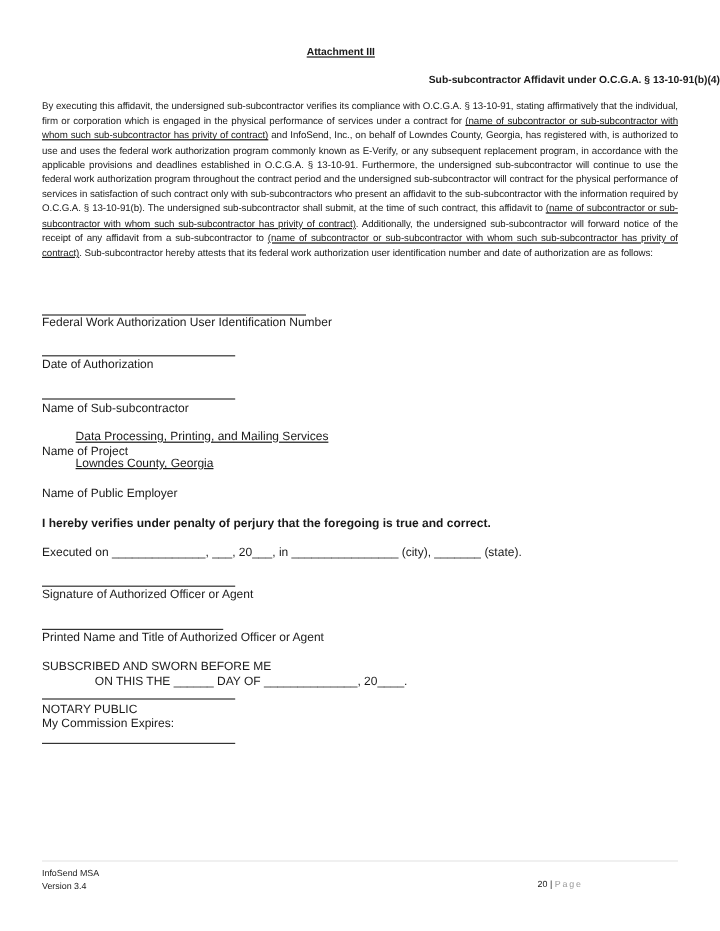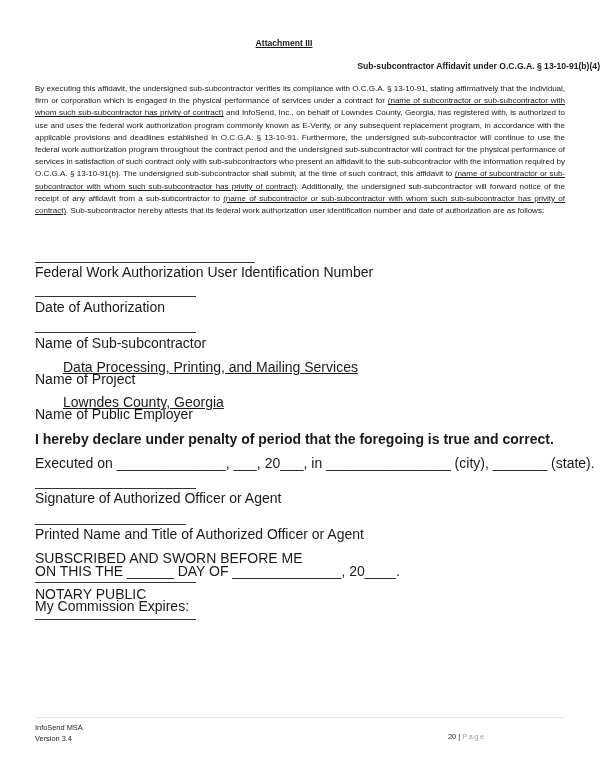--- a/index.html
+++ b/index.html
@@ -7,21 +7,21 @@
          font-family: "Liberation Sans", sans-serif; color: #1a1a1a; }
   .page { position: absolute; left: 0; top: 0; width: 600px; height: 776px; }
   .title { position: absolute; top: 38px; left: 0; width: 568px; text-align: center;
            font-size: 8.6px; font-weight: bold; text-decoration: underline; }
   .subtitle { position: absolute; top: 61px; left: 0; width: 600px; text-align: right;
               font-size: 8.6px; font-weight: bold; }
   .para { position: absolute; top: 83px; left: 35px; width: 530px;
           font-size: 8.1px; line-height: 12.2px; text-align: justify; letter-spacing: -0.05px; }
   .para u { text-decoration: underline; }
   .line { position: absolute; height: 0; border-top: 1px solid #333; }
-  .lbl { position: absolute; left: 35px; font-size: 14px; white-space: nowrap; }
+  .lbl { position: absolute; left: 35px; font-size: 10px; white-space: nowrap; }
   .ul { text-decoration: underline; padding-left: 28px; }
   .bold { font-weight: bold; }
   .footer-rule { position: absolute; top: 717px; left: 35px; width: 530px; border-top: 1px solid #e6e6e6; }
   .footer-left { position: absolute; top: 722px; left: 35px; font-size: 7.4px; line-height: 11px; }
   .footer-right { position: absolute; top: 732px; left: 448px; font-size: 7.4px; }
   .footer-right .pg { color: #9a9a9a; letter-spacing: 1.5px; }
 </style>
 </head>
 <body>
 
@@ -36,34 +36,34 @@
 
   <div class="line" style="top:296px;left:35px;width:161px;"></div>
   <div class="lbl" style="top:299px;">Date of Authorization</div>
 
   <div class="line" style="top:332px;left:35px;width:161px;"></div>
   <div class="lbl" style="top:335px;">Name of Sub-subcontractor</div>
 
   <div class="lbl ul" style="top:359px;">Data Processing, Printing, and Mailing Services</div>
   <div class="lbl" style="top:371px;">Name of Project</div>
 
-  <div class="lbl ul" style="top:394px;">Lowndes County, Georgia</div>
+  <div class="lbl ul" style="top:381px;">Lowndes County, Georgia</div>
   <div class="lbl" style="top:406px;">Name of Public Employer</div>
 
-  <div class="lbl bold" style="top:431px;">I hereby declare under penalty of period that the foregoing is true and correct.</div>
+  <div class="lbl bold" style="top:431px;">I hereby verifies under penalty of perjury that the foregoing is true and correct.</div>
   <div class="lbl" style="top:455px;">Executed on ______________, ___, 20___, in ________________ (city), _______ (state).</div>
 
   <div class="line" style="top:488px;left:35px;width:161px;"></div>
   <div class="lbl" style="top:490px;">Signature of Authorized Officer or Agent</div>
 
   <div class="line" style="top:524px;left:35px;width:151px;"></div>
   <div class="lbl" style="top:526px;">Printed Name and Title of Authorized Officer or Agent</div>
 
   <div class="lbl" style="top:550px;">SUBSCRIBED AND SWORN BEFORE ME</div>
-  <div class="lbl" style="top:563px;">ON THIS THE ______ DAY OF ______________, 20____.</div>
+  <div class="lbl" style="top:563px;margin-left:44px;">ON THIS THE ______ DAY OF ______________, 20____.</div>
 
   <div class="line" style="top:582px;left:35px;width:161px;"></div>
   <div class="lbl" style="top:586px;">NOTARY PUBLIC</div>
   <div class="lbl" style="top:598px;">My Commission Expires:</div>
   <div class="line" style="top:619px;left:35px;width:161px;"></div>
 
   <div class="footer-rule"></div>
   <div class="footer-left">
     <div>InfoSend MSA</div>
     <div>Version 3.4</div>

